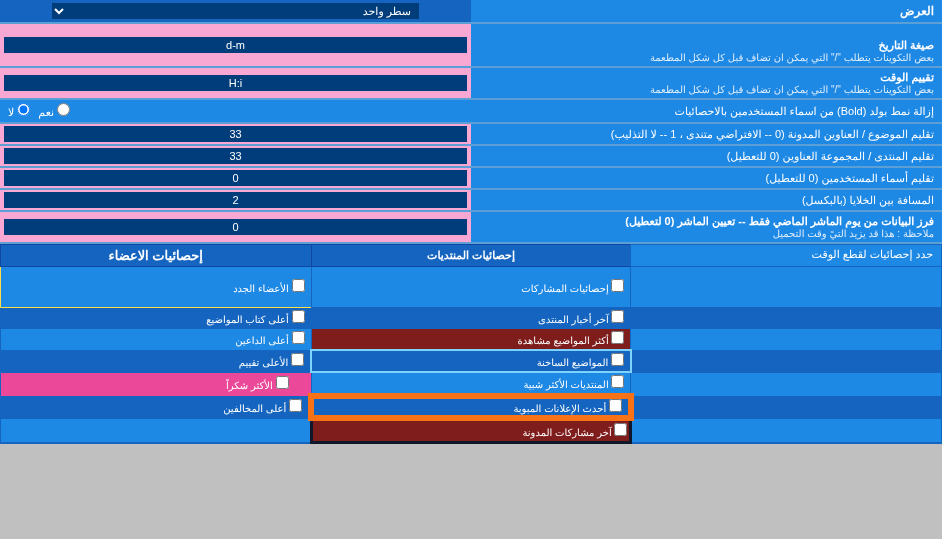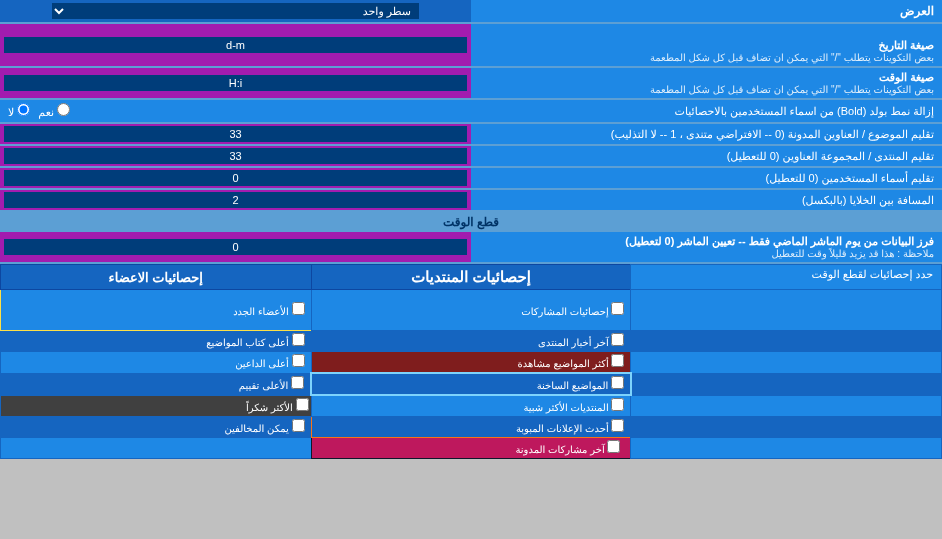--- a/index.html
+++ b/index.html
@@ -21,21 +21,21 @@
       background: #1e88e5;
       color: white;
       text-align: right;
       padding: 3px 8px;
       font-size: 11px;
       width: 50%;
       vertical-align: middle;
     }
 
     .row-input {
-      background: #a21caf;
+      background: #f9a8d4;
       text-align: left;
       padding: 2px 4px;
       width: 50%;
       vertical-align: middle;
     }
 
     .input-field {
       background: #003d7a;
       color: white;
       border: none;
@@ -113,21 +113,21 @@
       <input class="input-field" type="text" value="d-m" style="">
     </td>
   </tr>
 
   <tr class="divider-row">
         <td colspan="2"></td>
       </tr>
 
   <tr>
     <td class="row-label">
-      <div style="font-weight:bold; font-size:11px;">صيغة الوقت</div>
+      <div style="font-weight:bold; font-size:11px;">تقييم الوقت</div>
       <div style="font-size:10px; opacity:0.85;">بعض التكوينات يتطلب "/" التي يمكن ان تضاف قبل كل شكل المطعمة</div>
     </td>
     <td class="row-input">
       <input class="input-field" type="text" value="H:i" style="">
     </td>
   </tr>
 
   <tr class="divider-row">
         <td colspan="2"></td>
       </tr>
@@ -189,45 +189,42 @@
     <td class="row-label">المسافة بين الخلايا (بالبكسل)</td>
     <td class="row-input">
       <input class="input-field" type="text" value="2" style="">
     </td>
   </tr>
 
   <tr class="divider-row">
         <td colspan="2"></td>
       </tr>
 
-  <tr>
-    <td colspan="2" style="background:#5c9fd4; color:#003366; font-weight:bold; text-align:center; padding:3px; font-size:12px;">قطع الوقت</td>
-  </tr>
 
   <tr>
     <td class="row-label">
       <div style="font-weight:bold; font-size:11px;">فرز البيانات من يوم الماشر الماضي فقط -- تعيين الماشر (0 لتعطيل)</div>
-      <div style="font-size:10px; opacity:0.85;">ملاحظة : هذا قد يزيد قليلاً وقت للتعطيل</div>
+      <div style="font-size:10px; opacity:0.85;">ملاحظة : هذا قد يزيد التيً وقت التحميل</div>
     </td>
     <td class="row-input">
       <input class="input-field" type="text" value="0" style="">
     </td>
   </tr>
 
   <tr class="divider-row">
         <td colspan="2"></td>
       </tr>
 
   <tr>
     <td colspan="2" style="background:#1565c0; padding:0;">
       <table class="stats-table">
         <tbody>
               <tr>
           <td style="background:#1e88e5; color:white; text-align:right; padding:3px 8px; font-size:11px; width:33%; vertical-align:top; border:1px solid #1565c0;">حدد إحصائيات لقطع الوقت</td>
-          <td style="background:#1565c0; color:white; text-align:center; padding:3px 6px; font-size:15px; font-weight:bold; width:34%; border:1px solid #0d47a1;">إحصائيات المنتديات</td>
+          <td style="background:#1565c0; color:white; text-align:center; padding:3px 6px; font-size:11px; font-weight:bold; width:34%; border:1px solid #0d47a1;">إحصائيات المنتديات</td>
           <td style="background:#1565c0; color:white; text-align:center; padding:3px 6px; font-size:13px; font-weight:bold; width:33%; border:1px solid #0d47a1;">إحصائيات الاعضاء</td>
         </tr>
 
         <tr>
           <td style="background:#1e88e5; border:1px solid #1565c0; padding:2px;"></td>
           <td style="background:#1e88e5; border:1px solid #1565c0; padding:12px 6px;">
             <label style="color:white; font-size:10px; white-space:nowrap;">
               <input type="checkbox" style="">
               <span>إحصائيات المشاركات</span>
             </label>
@@ -289,47 +286,47 @@
         </tr>
 
         <tr>
           <td style="background:#1e88e5; border:1px solid #1565c0; padding:2px;"></td>
           <td style="background:#1e88e5; border:1px solid #1565c0; padding:2px 6px;">
             <label style="color:white; font-size:10px; white-space:nowrap;">
               <input type="checkbox" style="">
               <span>المنتديات الأكثر شبية</span>
             </label>
           </td>
-          <td style="background:#404040; border:1px solid #1565c0; padding:2px 2px;">
+          <td style="background:#ec4899; border:1px solid #1565c0; padding:2px 22px;">
             <label style="color:white; font-size:10px; white-space:nowrap;">
               <input type="checkbox" style="">
               <span>الأكثر شكراً</span>
             </label>
           </td>
         </tr>
 
         <tr>
           <td style="background:#1565c0; border:1px solid #1565c0; padding:2px;"></td>
-          <td style="background:#1565c0; border:1px solid #f97316; padding:0 6px;">
+          <td style="background:#1565c0; border:6px solid #f97316; padding:0 6px;">
             <label style="color:white; font-size:10px; white-space:nowrap;">
               <input type="checkbox" style="">
               <span>أحدث الإعلانات المبوبة</span>
             </label>
           </td>
           <td style="background:#1565c0; border:1px solid #1565c0; padding:2px 6px;">
             <label style="color:white; font-size:10px; white-space:nowrap;">
               <input type="checkbox" style="">
-              <span>يمكن المخالفين</span>
-            </label>
-          </td>
-        </tr>
-
-        <tr>
-          <td style="background:#1e88e5; border:1px solid #1565c0; padding:2px;"></td>
-          <td style="background:#be185d; border:1px solid #0f172a; padding:2px 10px;">
+              <span>أعلى المخالفين</span>
+            </label>
+          </td>
+        </tr>
+
+        <tr>
+          <td style="background:#1e88e5; border:1px solid #1565c0; padding:2px;"></td>
+          <td style="background:#7f1d1d; border:3px solid #0f172a; padding:2px 2px;">
             <label style="color:white; font-size:10px; white-space:nowrap;">
               <input type="checkbox" style="">
               <span>آخر مشاركات المدونة</span>
             </label>
           </td>
           <td style="background:#1e88e5; border:1px solid #1565c0; padding:2px;"></td>
         </tr>
       </tbody>
           </table>
     </td>

